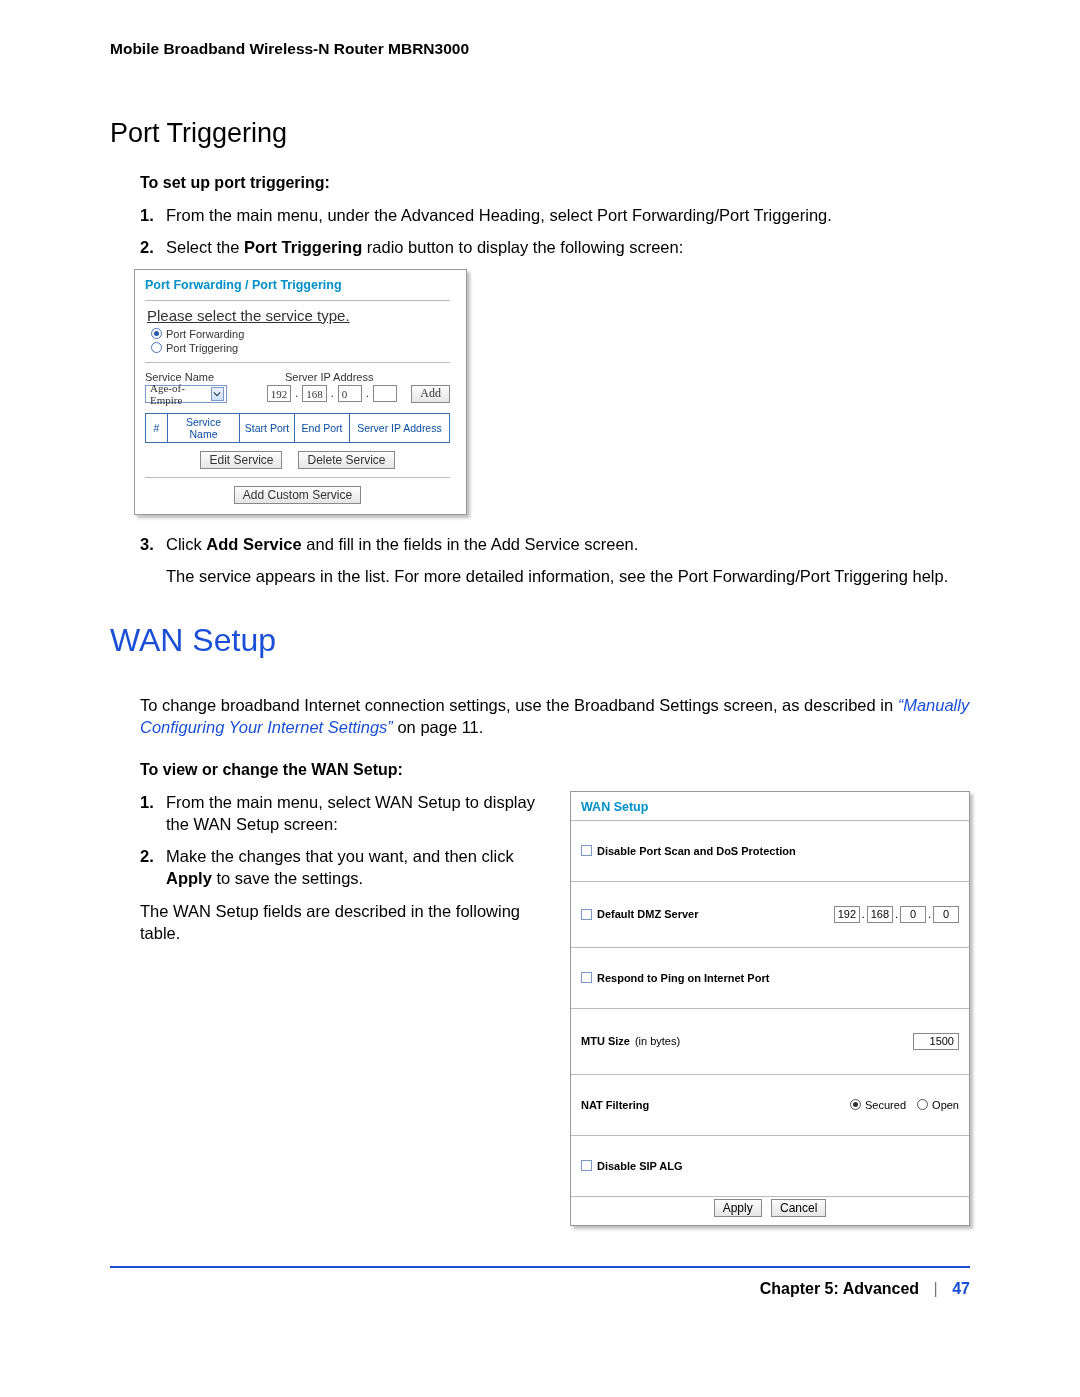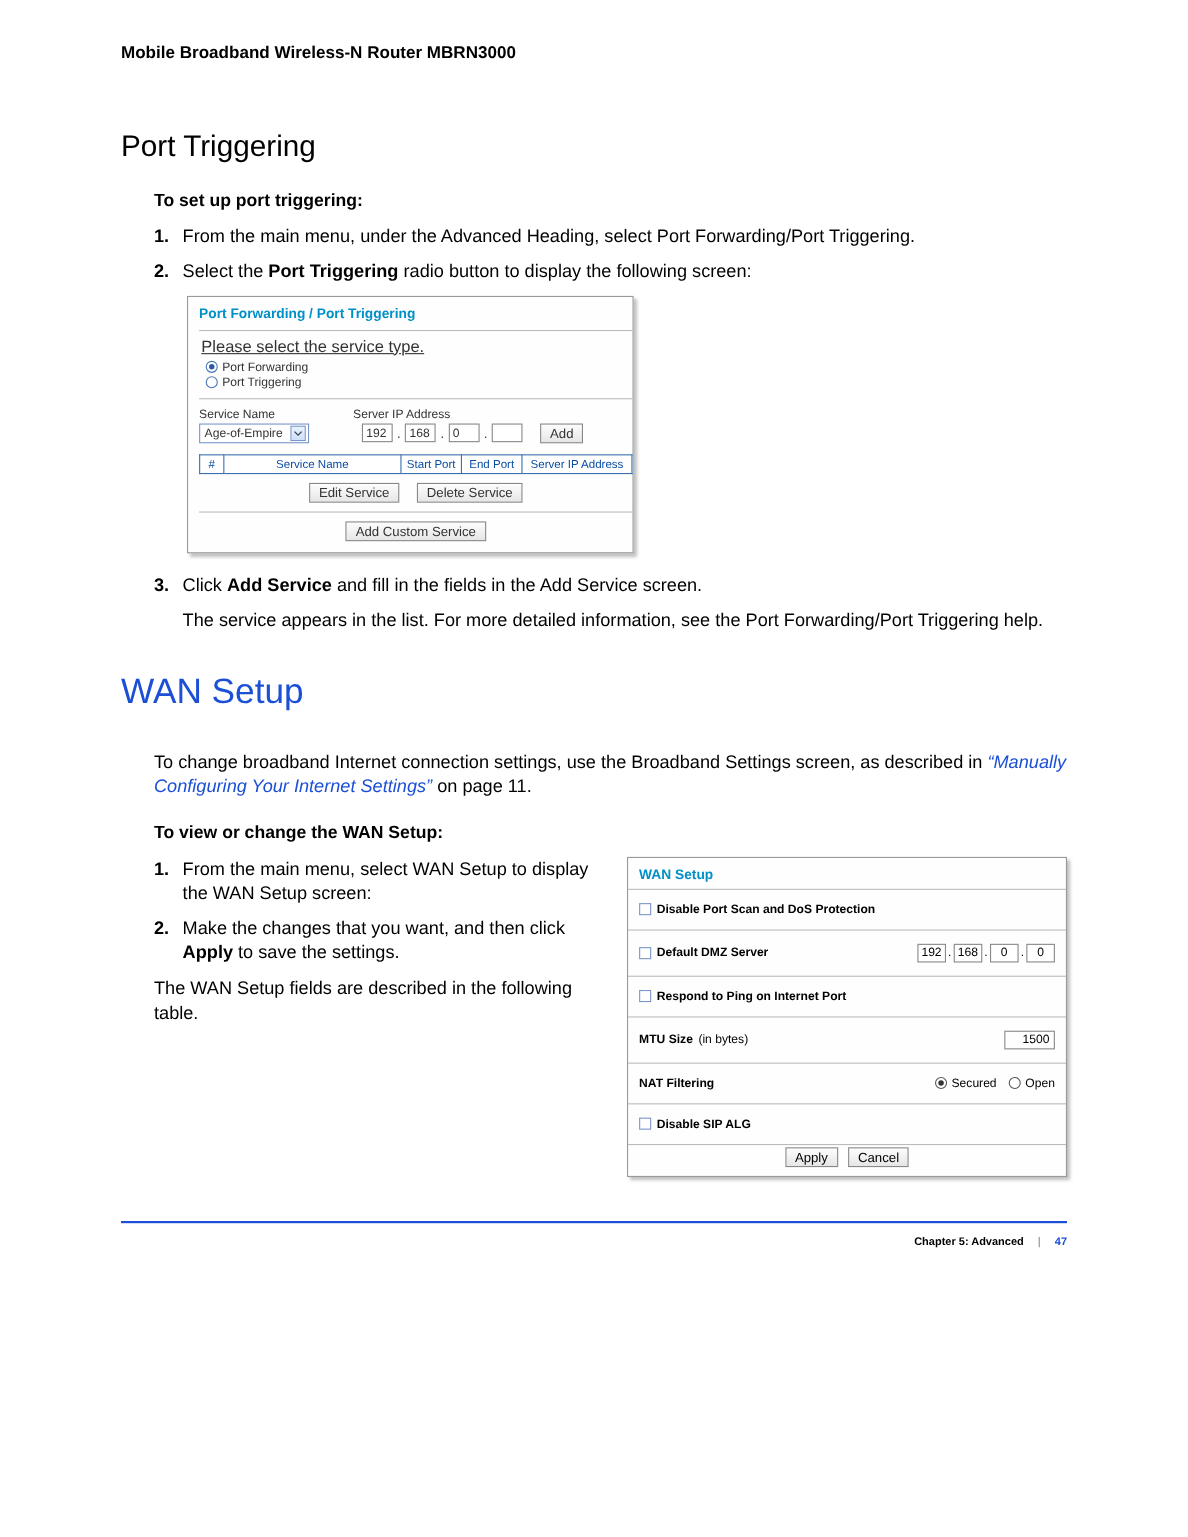--- a/index.html
+++ b/index.html
@@ -56,43 +56,43 @@
   .italic-link { color: #1b4fd6; font-style: italic; }
 
   
   .panel {
     border: 1px solid #999;
     box-shadow: 3px 3px 3px rgba(0,0,0,.25);
     background: #fefefe;
     font-family: Arial, sans-serif;
   }
   .panel1 {
-    width: 406px;
-    margin: 10px 0 18px 60px;
-    padding: 8px 0 10px 10px;
+    width: 333px;
+    margin: 10px 0 18px 24px;
+    padding: 8px 16px 10px 10px;
     font-size: 12px;
     color: #333;
   }
   .panel-title {
     color: #0090c8;
     font-weight: bold;
     font-size: 12.5px;
     padding-bottom: 6px;
   }
   .hr { border: 0; border-top: 1px solid #bbb; margin: 2px 0 6px 0; height:0; }
   .svc-type-label { font-size: 15px; margin: 4px 0 4px 2px; text-decoration: underline; }
   .radio-line { font-size: 11px; margin: 2px 0 2px 6px; display:flex; align-items:center; gap:4px;}
   .radio {
     width: 11px; height: 11px; border: 1px solid #4a74b8; border-radius: 50%;
     display: inline-flex; align-items:center; justify-content:center; background:#fff;
   }
   .radio .dot { width:5px; height:5px; border-radius:50%; background:#2a5aa8;}
   .row-hdr { display:flex; font-size:11px; margin-top:8px;}
   .row-hdr .c1{ width:140px;} .row-hdr .c2{ flex:1;}
-  .row-fields { display:flex; align-items:center; gap:4px; margin-top:2px;}
+  .row-fields { display:flex; align-items:center; gap:4px; margin-top:2px;font-family:Liberation Serif, serif;}
   .sel {
     width:100px; height:18px; border:1px solid #7a97c7; background:#fff;
     display:flex; align-items:center; justify-content:space-between; padding:0 2px 0 4px; font-size:11px;
   }
   .sel .car { width:14px; height:14px; background:linear-gradient(#eaf2fd,#cfe0fa); border:1px solid #7a97c7; display:flex;align-items:center;justify-content:center;}
   .sel .car svg{width:8px;height:8px;}
   .ipbox { width:28px; height:17px; border:1px solid #888; background:#fff; font-size:11px; padding:0 3px; display:inline-flex; align-items:center;}
   .btn {
     height:18px; padding: 0 8px; font-size:12px; border:1px solid #888;
     background: linear-gradient(#fdfdfd,#e6e6e6); display:inline-flex; align-items:center;
@@ -107,38 +107,38 @@
   
   .wan-wrap { display:flex; gap:30px; align-items:flex-start; margin-left:30px;}
   .wan-left { flex:1; }
   .panel2 {
     width: 400px;
     padding: 6px 0 8px 0;
     font-size: 12px;
   }
   .wan-title { color:#0090c8; font-weight:bold; font-size:12.5px; padding:2px 10px 6px 10px;}
   .wrow {
-    border-top:1px solid #bbb; padding:12px 10px; display:flex; align-items:center; justify-content:space-between;
+    border-top:1px solid #bbb; padding:24px 10px; display:flex; align-items:center; justify-content:space-between;
     font-size:11px; font-weight:bold;
   }
   .wrow.first{ border-top:1px solid #bbb;}
   .wrow .lbl { display:flex; align-items:center; gap:5px;}
   .wrow .lbl .normal{ font-weight:normal;}
   .chk { width:11px; height:11px; border:1px solid #7a97c7; background:#fff; }
   .ipgrp { display:flex; align-items:center; gap:2px; font-weight:normal;}
   .ipgrp .ipbox{ width:26px; text-align:center; justify-content:center;}
   .mtu { width:46px; height:17px; border:1px solid #888; display:inline-flex;align-items:center;justify-content:flex-end;padding:0 4px; font-weight:normal;}
   .nat { display:flex; align-items:center; gap:4px; font-weight:normal; font-size:11px;}
   .radio2 { width:11px;height:11px;border:1px solid #555;border-radius:50%;display:inline-flex;align-items:center;justify-content:center;}
   .radio2 .dot{width:5px;height:5px;border-radius:50%;background:#333;}
   .wan-btns { border-top:1px solid #bbb; padding-top:2px; text-align:center;}
   .wan-btns .btn{ margin:0 3px;}
 
   .footer-rule { border:0; border-top:2px solid #1b4fd6; margin: 40px 0 12px 0;}
-  .footer { text-align:right; font-size:10px;}
+  .footer { text-align:right; font-size:16px;}
   .footer .chap { font-weight:bold;}
   .footer .sep { color:#777; margin:0 10px;}
   .footer .pg { color:#1b4fd6; font-weight:bold;}
 
   b { font-weight:bold; }
 </style>
 </head>
 <body>
 
 <div class="page">

